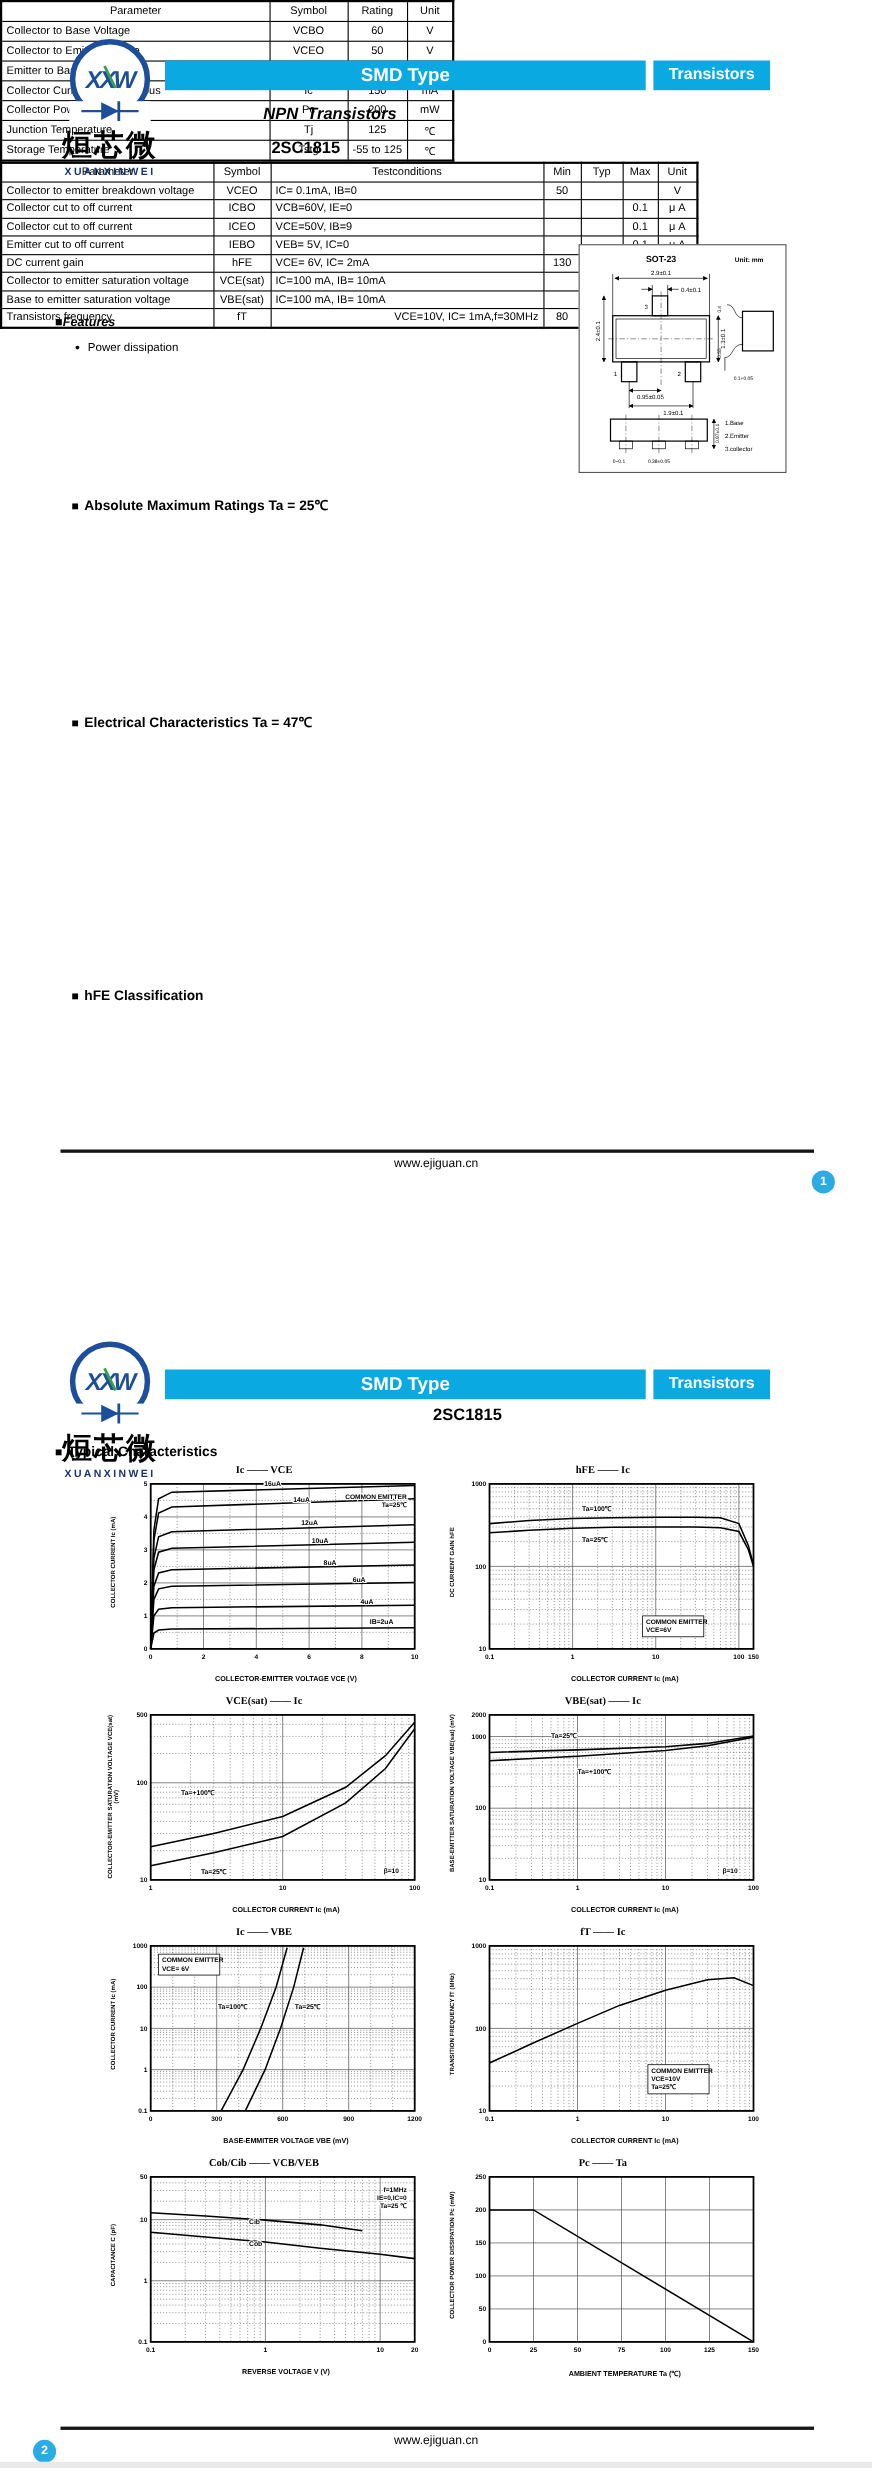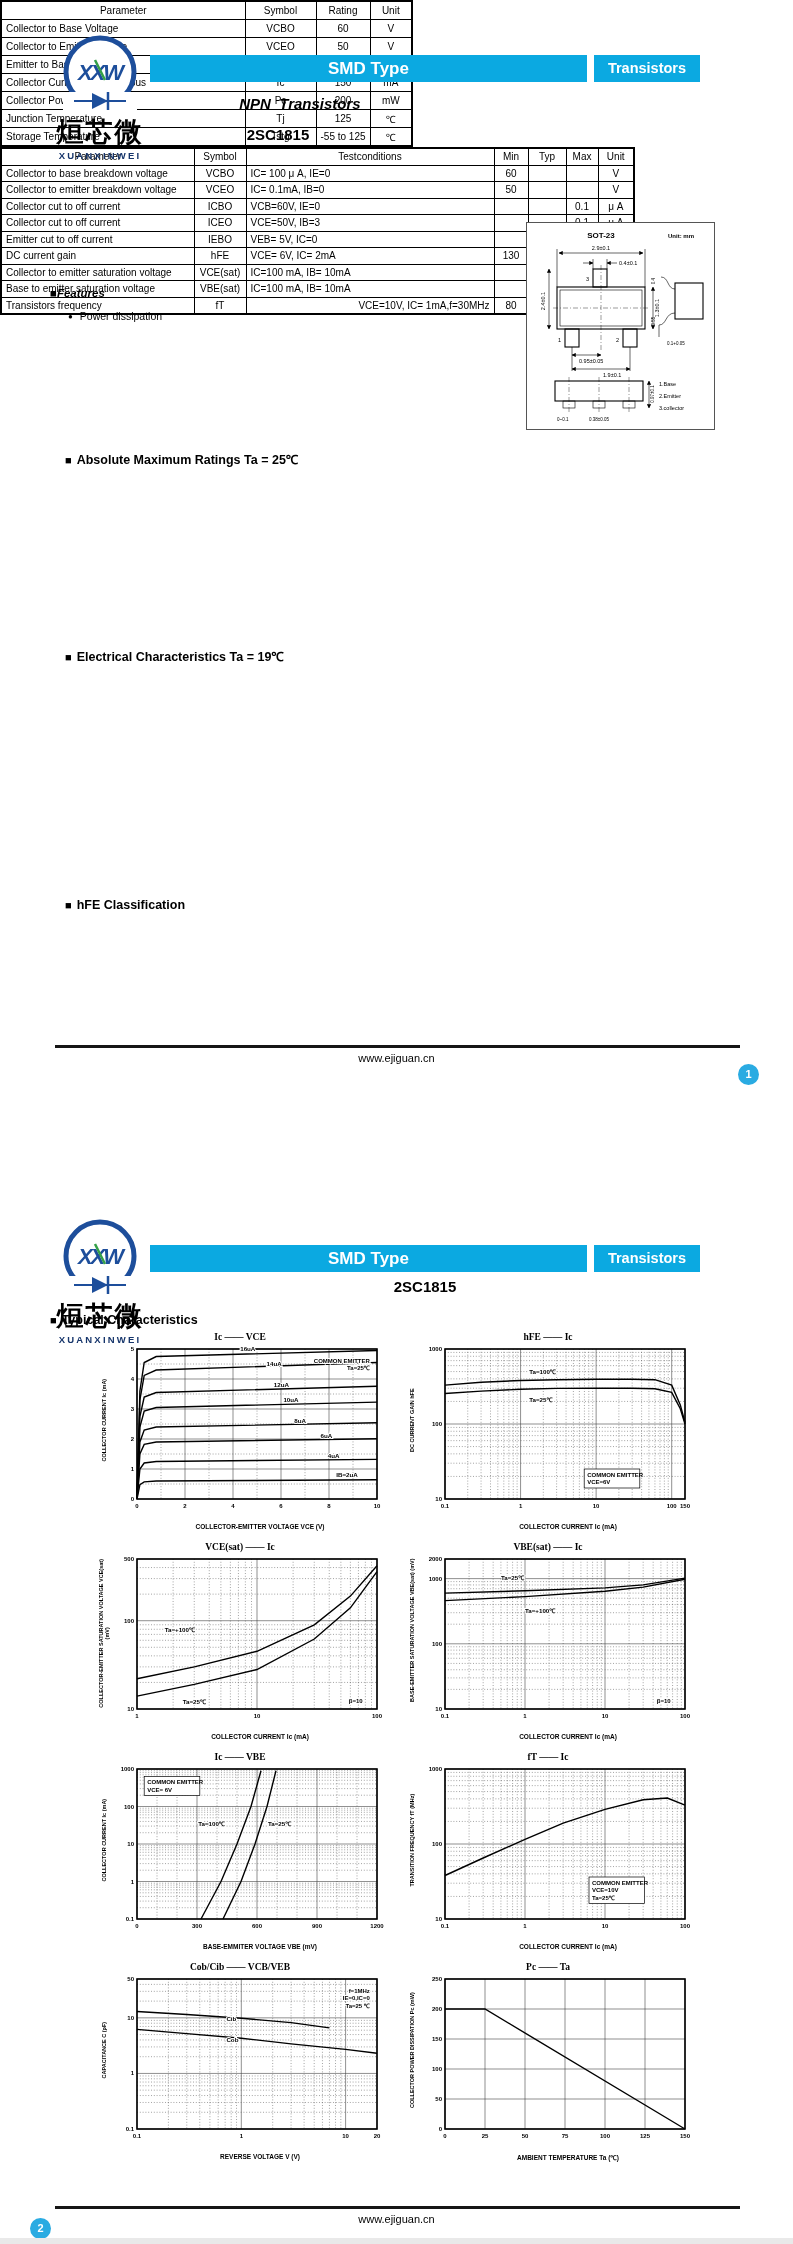--- a/index.html
+++ b/index.html
@@ -197,21 +197,21 @@
             <tr>
               <td class="l" style="height: 17px;">Storage Temperature</td>
               <td style="height: 17px;">Tstg</td>
               <td style="height: 17px;">-55 to 125</td>
               <td style="height: 17px;">℃</td>
             </tr>
           </tbody>
         </table>
       </div>
 
-    <div class="h-sec" style="left:65px;top:648px;"><span class="sq">■</span><span>Electrical Characteristics Ta = 19℃</span></div>
+    <div class="h-sec" style="left:65px;top:648px;"><span class="sq">■</span><span>Electrical Characteristics Ta = 47℃</span></div>
     <div class="tbl" style="left:85px;top:666px;">
         <table>
           <colgroup>
             <col style="width: 193px;">
             <col style="width: 52px;">
             <col style="width: 248px;">
             <col style="width: 34px;">
             <col style="width: 38px;">
             <col style="width: 32px;">
             <col style="width: 36px;">
@@ -220,50 +220,41 @@
             <tr>
               <td style="height: 15.5px;">Parameter</td>
               <td style="height: 15.5px;">Symbol</td>
               <td style="height: 15.5px;">Testconditions</td>
               <td style="height: 15.5px;">Min</td>
               <td style="height: 15.5px;">Typ</td>
               <td style="height: 15.5px;">Max</td>
               <td style="height: 15.5px;">Unit</td>
             </tr>
             <tr>
-              <td class="l" style="height: 15.5px;">Collector to base breakdown voltage</td>
-              <td style="height: 15.5px;">VCBO</td>
-              <td class="l" style="height: 15.5px;">IC= 100 μ A, IE=0</td>
-              <td style="height: 15.5px;">60</td>
-              <td style="height: 15.5px;"></td>
-              <td style="height: 15.5px;"></td>
-              <td style="height: 15.5px;">V</td>
-            </tr>
-            <tr>
               <td class="l" style="height: 15.5px;">Collector to emitter breakdown voltage</td>
               <td style="height: 15.5px;">VCEO</td>
               <td class="l" style="height: 15.5px;">IC= 0.1mA, IB=0</td>
               <td style="height: 15.5px;">50</td>
               <td style="height: 15.5px;"></td>
               <td style="height: 15.5px;"></td>
               <td style="height: 15.5px;">V</td>
             </tr>
             <tr>
               <td class="l" style="height: 15.5px;">Collector cut to off current</td>
               <td style="height: 15.5px;">ICBO</td>
               <td class="l" style="height: 15.5px;">VCB=60V, IE=0</td>
               <td style="height: 15.5px;"></td>
               <td style="height: 15.5px;"></td>
               <td style="height: 15.5px;">0.1</td>
               <td style="height: 15.5px;">μ A</td>
             </tr>
             <tr>
               <td class="l" style="height: 15.5px;">Collector cut to off current</td>
               <td style="height: 15.5px;">ICEO</td>
-              <td class="l" style="height: 15.5px;">VCE=50V, IB=3</td>
+              <td class="l" style="height: 15.5px;">VCE=50V, IB=9</td>
               <td style="height: 15.5px;"></td>
               <td style="height: 15.5px;"></td>
               <td style="height: 15.5px;">0.1</td>
               <td style="height: 15.5px;">μ A</td>
             </tr>
             <tr>
               <td class="l" style="height: 15.5px;">Emitter cut to off current</td>
               <td style="height: 15.5px;">IEBO</td>
               <td class="l" style="height: 15.5px;">VEB= 5V, IC=0</td>
               <td style="height: 15.5px;"></td>

